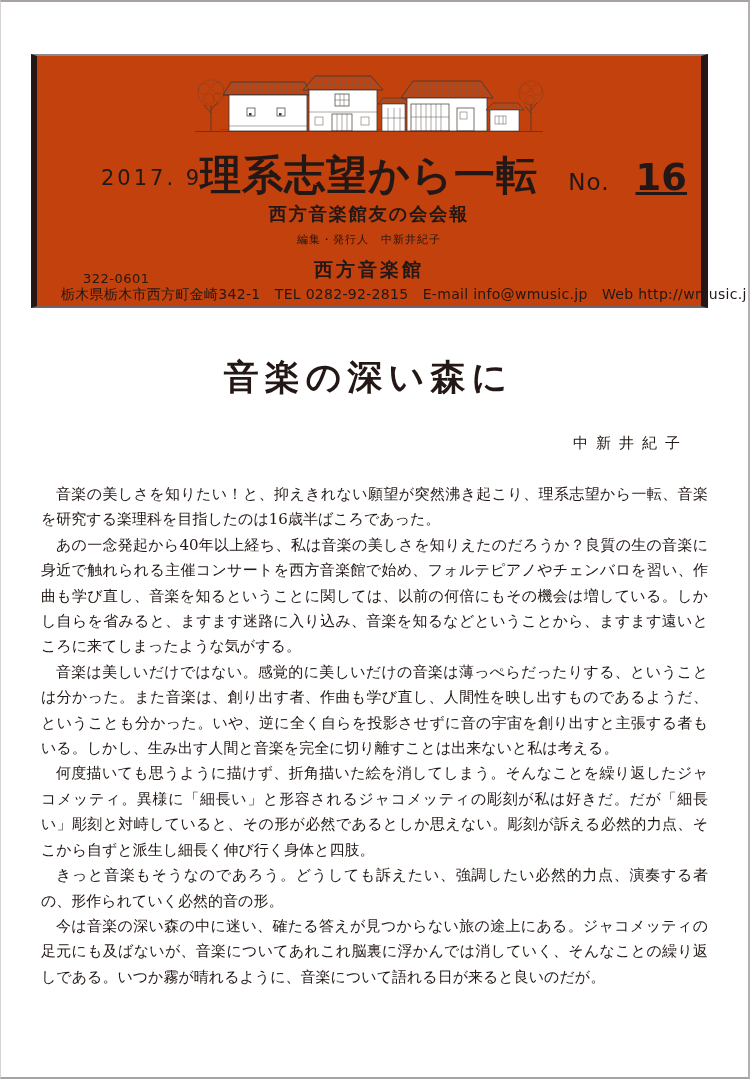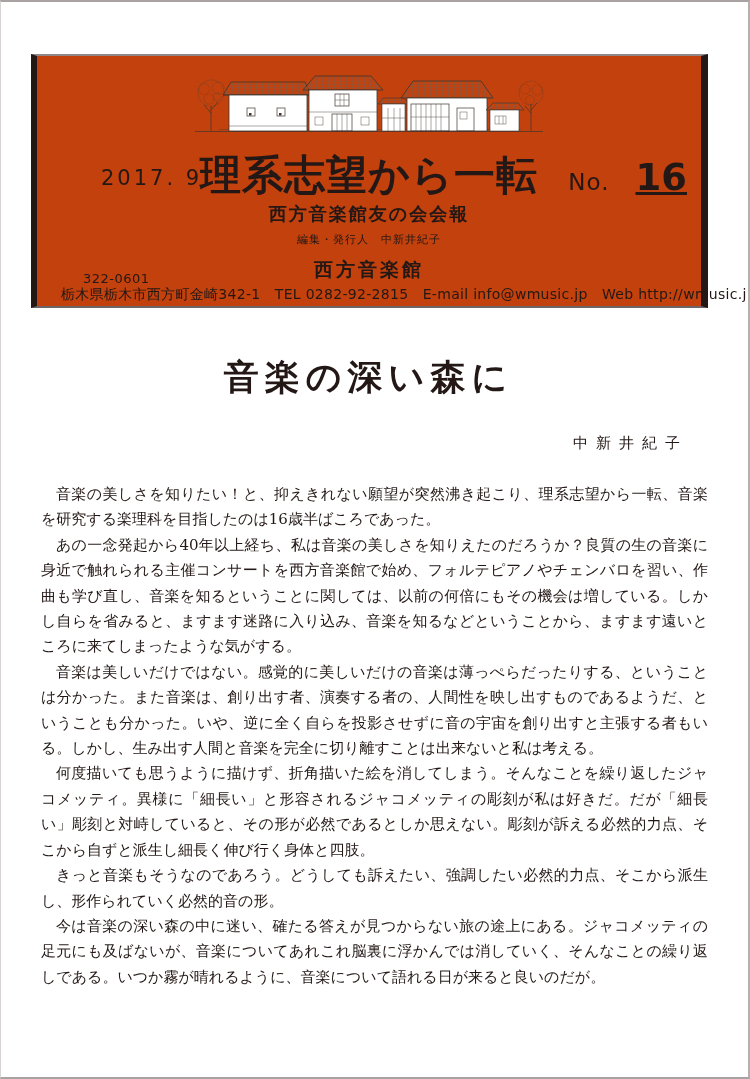--- a/index.html
+++ b/index.html
@@ -169,19 +169,19 @@
     <div class="masthead-postal">322-0601</div>
     <div class="masthead-address">栃木県栃木市西方町金崎342-1　TEL 0282-92-2815　E-mail  info@wmusic.jp　Web  http://wmusic.jp</div>
   </div>
 
   <div class="article-title">音楽の深い森に</div>
   <div class="article-author">中新井紀子</div>
 
   <div class="article-body">
     <p>音楽の美しさを知りたい！と、抑えきれない願望が突然沸き起こり、理系志望から一転、音楽を研究する楽理科を目指したのは16歳半ばころであった。</p>
     <p>あの一念発起から40年以上経ち、私は音楽の美しさを知りえたのだろうか？良質の生の音楽に身近で触れられる主催コンサートを西方音楽館で始め、フォルテピアノやチェンバロを習い、作曲も学び直し、音楽を知るということに関しては、以前の何倍にもその機会は増している。しかし自らを省みると、ますます迷路に入り込み、音楽を知るなどということから、ますます遠いところに来てしまったような気がする。</p>
-    <p>音楽は美しいだけではない。感覚的に美しいだけの音楽は薄っぺらだったりする、ということは分かった。また音楽は、創り出す者、演奏する者の、人間性を映し出すものであるようだ、ということも分かった。いや、逆に全く自らを投影させずに音の宇宙を創り出すと主張する者もいる。しかし、生み出す人間と音楽を完全に切り離すことは出来ないと私は考える。</p>
+    <p>音楽は美しいだけではない。感覚的に美しいだけの音楽は薄っぺらだったりする、ということは分かった。また音楽は、創り出す者、作曲も学び直し、人間性を映し出すものであるようだ、ということも分かった。いや、逆に全く自らを投影させずに音の宇宙を創り出すと主張する者もいる。しかし、生み出す人間と音楽を完全に切り離すことは出来ないと私は考える。</p>
     <p>何度描いても思うように描けず、折角描いた絵を消してしまう。そんなことを繰り返したジャコメッティ。異様に「細長い」と形容されるジャコメッティの彫刻が私は好きだ。だが「細長い」彫刻と対峙していると、その形が必然であるとしか思えない。彫刻が訴える必然的力点、そこから自ずと派生し細長く伸び行く身体と四肢。</p>
-    <p>きっと音楽もそうなのであろう。どうしても訴えたい、強調したい必然的力点、そこから派生し、形作られていく必然的音の形。</p>
+    <p>きっと音楽もそうなのであろう。どうしても訴えたい、強調したい必然的力点、演奏する者の、形作られていく必然的音の形。</p>
     <p>今は音楽の深い森の中に迷い、確たる答えが見つからない旅の途上にある。ジャコメッティの足元にも及ばないが、音楽についてあれこれ脳裏に浮かんでは消していく、そんなことの繰り返しである。いつか霧が晴れるように、音楽について語れる日が来ると良いのだが。</p>
   </div>
 
 </div>
 
 </body></html>

